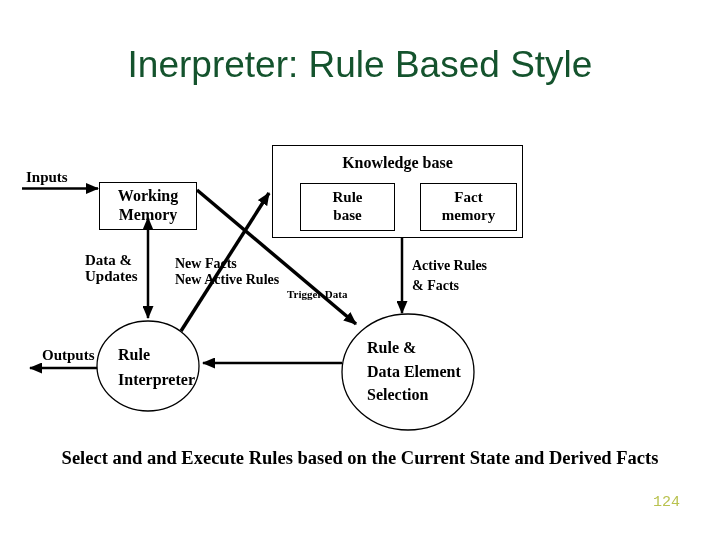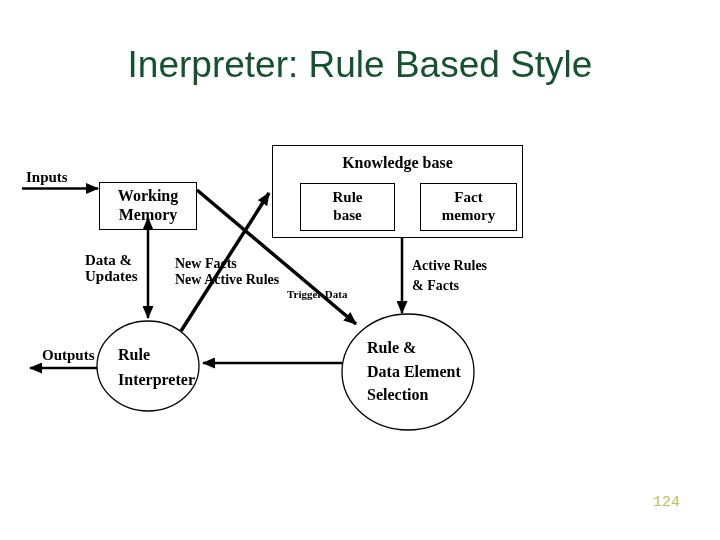--- a/index.html
+++ b/index.html
@@ -98,15 +98,16 @@
 Updates</div>
   <div class="lbl lbl-activerules">Active Rules
 &amp; Facts</div>
   <div class="lbl lbl-trigger">Trigger Data</div>
   <div class="lbl lbl-ri">Rule
 Interpreter</div>
   <div class="lbl lbl-sel">Rule &amp;
 Data Element
 Selection</div>
 
+  <div class="footer">Select and and Execute Rules based on the Current State and Derived Facts</div>
   <div class="page-number">124</div>
 
 </div>
 
 </body></html>

